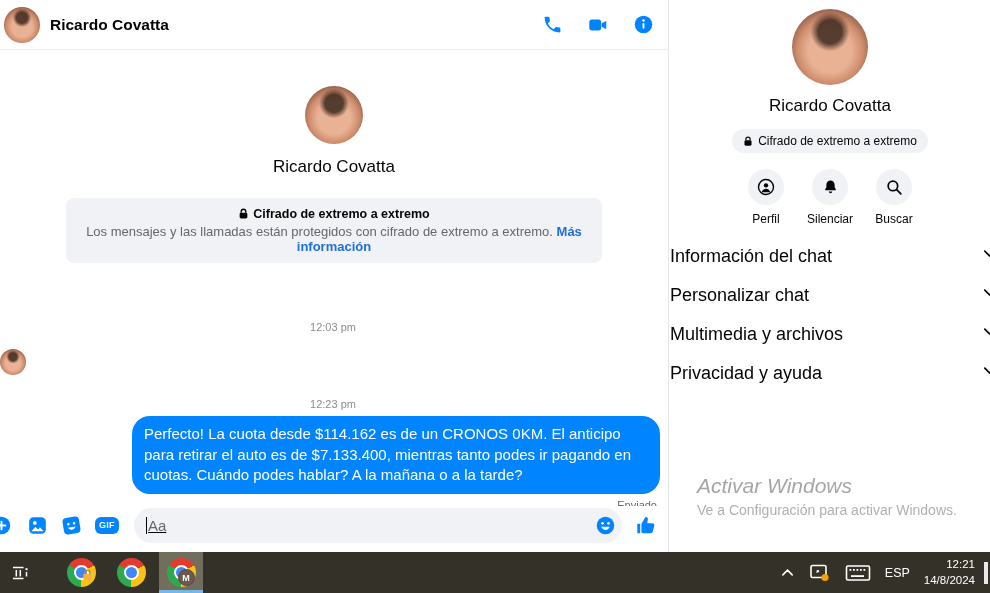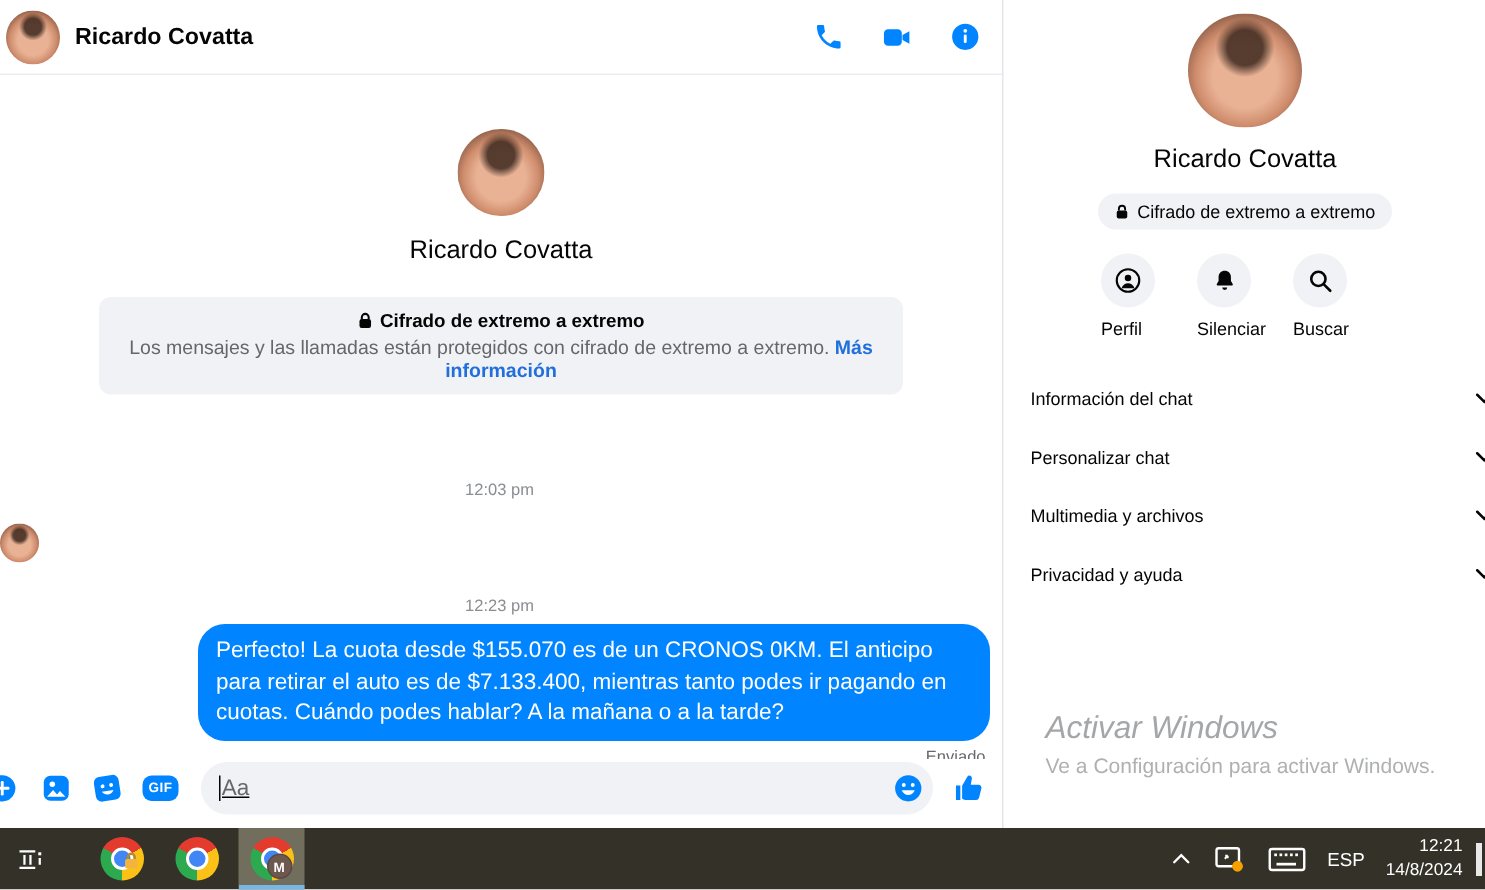--- a/index.html
+++ b/index.html
@@ -89,30 +89,30 @@
     position:absolute; left:670px; top:0; width:320px; height:552px;
     display:flex; flex-direction:column; align-items:center; overflow:hidden; background:#fff;
   }
   .info-avatar { width:76px; height:76px; margin-top:9px; }
   .info-name { margin-top:11px; font-size:17px; font-weight:500; color:#050505; }
   .enc-pill {
     margin-top:13px; display:flex; align-items:center; gap:5px; background:#f0f2f5;
     border-radius:999px; padding:5px 11px; font-size:12px; color:#050505; cursor:pointer;
   }
   .actions-row { margin-top:16px; display:flex; }
-  .action { display:flex; flex-direction:column; align-items:flex-start; width:64px; cursor:pointer; }
+  .action { display:flex; flex-direction:column; align-items:center; width:64px; cursor:pointer; }
   .action-circle {
     width:36px; height:36px; border-radius:50%; background:#f0f2f5; color:#050505;
     display:flex; align-items:center; justify-content:center;
   }
   .action-label { margin-top:7px; font-size:12px; color:#050505; }
   .menu { margin-top:20px; width:100%; }
   .menu-item {
-    height:39px; display:flex; align-items:center; justify-content:space-between;
-    padding-left:17px; font-size:12px; color:#050505; cursor:pointer;
+    height:39px; display:flex; align-items:flex-start; justify-content:space-between;
+    font-size:18px; color:#050505; cursor:pointer;
   }
   .menu-chevron { color:#050505; margin-right:-7px; display:flex; }
 
   .watermark { position:absolute; left:27px; top:474px; pointer-events:none; }
   .wm-title { font-size:21px; color:#a4a6a8;font-style:italic; }
   .wm-sub { font-size:14px; color:#aeb0b2; margin-top:4px; }
 
   
   .taskbar {
     position:absolute; left:0; top:552px; width:990px; height:41px;
@@ -199,21 +199,21 @@
 
       <div class="msg-area">
         <div class="ts ts-1">12:03 pm</div>
 
         <div class="row-in">
           <div class="avatar msg-avatar"></div>
         </div>
 
         <div class="ts ts-2">12:23 pm</div>
 
-        <div class="bubble-out">Perfecto! La cuota desde $155.070 es de un CRONOS 0KM. El anticipo para retirar el auto es de $7.133.400, mientras tanto podes ir pagando en cuotas. Cuándo podes hablar? A la mañana o a la tarde?</div>
+        <div class="bubble-out">Perfecto! La cuota desde $114.162 es de un CRONOS 0KM. El anticipo para retirar el auto es de $7.133.400, mientras tanto podes ir pagando en cuotas. Cuándo podes hablar? A la mañana o a la tarde?</div>
         <div class="send-status">Enviado</div>
       </div>
     </div>
 
     <div class="composer">
       <span class="comp-icon ci-plus">
         <svg width="21" height="21" viewBox="0 0 24 24">
             <circle cx="12" cy="12" r="10" fill="currentColor"></circle>
             <rect x="10.9" y="6.5" width="2.2" height="11" rx="1" fill="#fff"></rect>
             <rect x="6.5" y="10.9" width="11" height="2.2" rx="1" fill="#fff"></rect>

